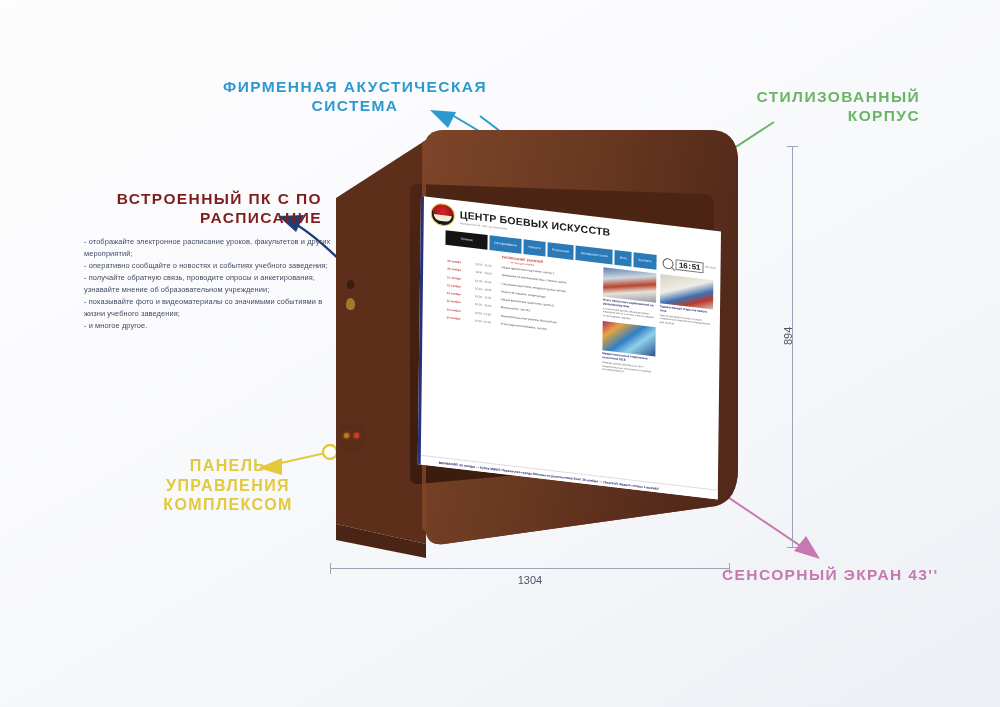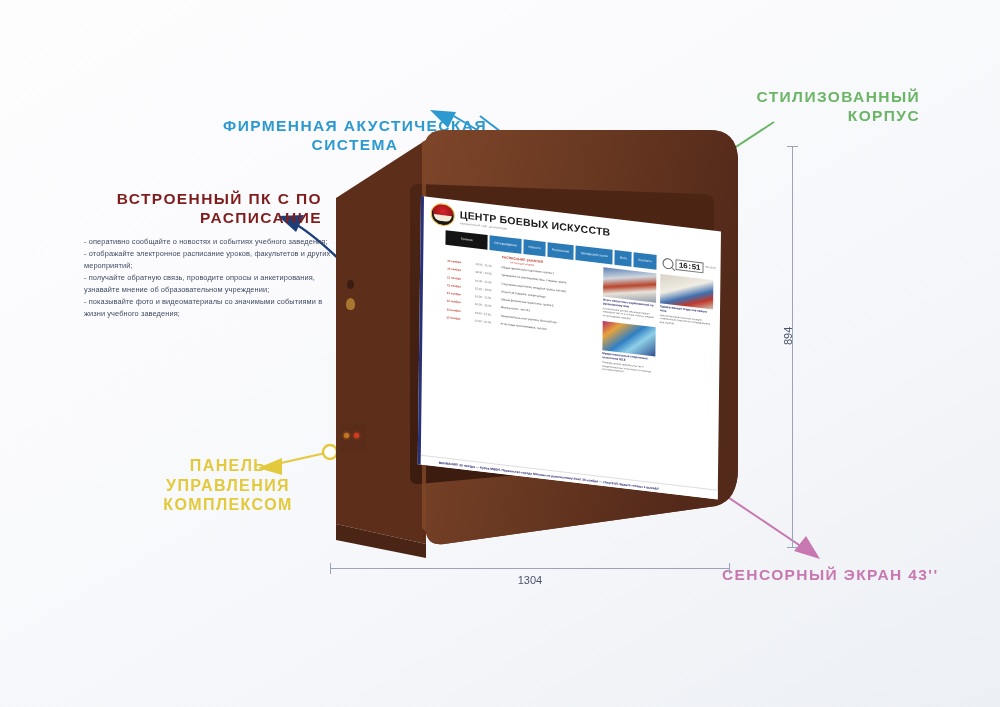--- a/index.html
+++ b/index.html
@@ -6,21 +6,21 @@
   html,body{margin:0;padding:0;}
   body{
     width:1000px;height:707px;overflow:hidden;position:relative;
     font-family:"Liberation Sans","DejaVu Sans",sans-serif;
     background:linear-gradient(150deg,#fdfdfe 0%,#fbfbfd 30%,#f4f6f9 68%,#eceff4 100%);
   }
   .stage{position:absolute;inset:0;}
 
   
   .callout{position:absolute;font-weight:bold;letter-spacing:1.4px;line-height:1.22;}
-  .c-speaker{left:205px;top:78px;width:300px;text-align:center;color:#2c9ad1;font-size:15.5px;margin-top:39px;}
+  .c-speaker{left:205px;top:78px;width:300px;text-align:center;color:#2c9ad1;font-size:15.5px;}
   .c-case{left:690px;top:88px;width:230px;text-align:right;color:#6cb566;font-size:15.5px;}
   .c-pc{left:92px;top:190px;width:230px;text-align:right;color:#7f1d1d;font-size:15.5px;}
   .c-panel{left:128px;top:456px;width:200px;text-align:center;color:#e3c93c;font-size:16px;}
   .c-touch{left:722px;top:566px;width:220px;text-align:left;color:#c878b0;font-size:15.5px;}
 
   
   .features{
     position:absolute;left:84px;top:236px;width:252px;
     font-size:7.4px;line-height:1.62;color:#3f4a63;letter-spacing:.1px;font-weight:normal;
   }
@@ -118,24 +118,25 @@
     <circle cx="631" cy="432" r="7" fill="#fff" stroke="#c878b0" stroke-width="2.4"></circle>
   </svg>
 
   <div class="callout c-speaker">ФИРМЕННАЯ АКУСТИЧЕСКАЯ СИСТЕМА</div>
   <div class="callout c-case">СТИЛИЗОВАННЫЙ КОРПУС</div>
   <div class="callout c-pc">ВСТРОЕННЫЙ ПК С ПО РАСПИСАНИЕ</div>
   <div class="callout c-panel">ПАНЕЛЬ УПРАВЛЕНИЯ КОМПЛЕКСОМ</div>
   <div class="callout c-touch">СЕНСОРНЫЙ ЭКРАН 43''</div>
 
   <div class="features">
+    <div>- отображайте электронное расписание уроков, факультетов и других мероприятий;</div>
     <div>- оперативно сообщайте о новостях и событиях учебного заведения;</div>
-    <div>- отображайте электронное расписание уроков, факультетов и других мероприятий;</div>
     <div>- получайте обратную связь, проводите опросы и анкетирования, узнавайте мнение об образовательном учреждении;</div>
     <div>- показывайте фото и видеоматериалы со значимыми событиями в жизни учебного заведения;</div>
+    <div>- и многое другое.</div>
   </div>
 
   <div class="kiosk">
     <svg width="430" height="430" viewBox="0 0 430 430">
 
       <path d="M18,70 L108,12 L108,416 L18,396 Z" fill="#5d2f1b"></path>
 
       <path d="M108,12 Q112,2 126,2 L392,2 Q418,2 420,30 L420,340
                Q420,372 398,378 L126,416 Q110,418 108,404 Z" fill="#6b3a22"></path>
 

